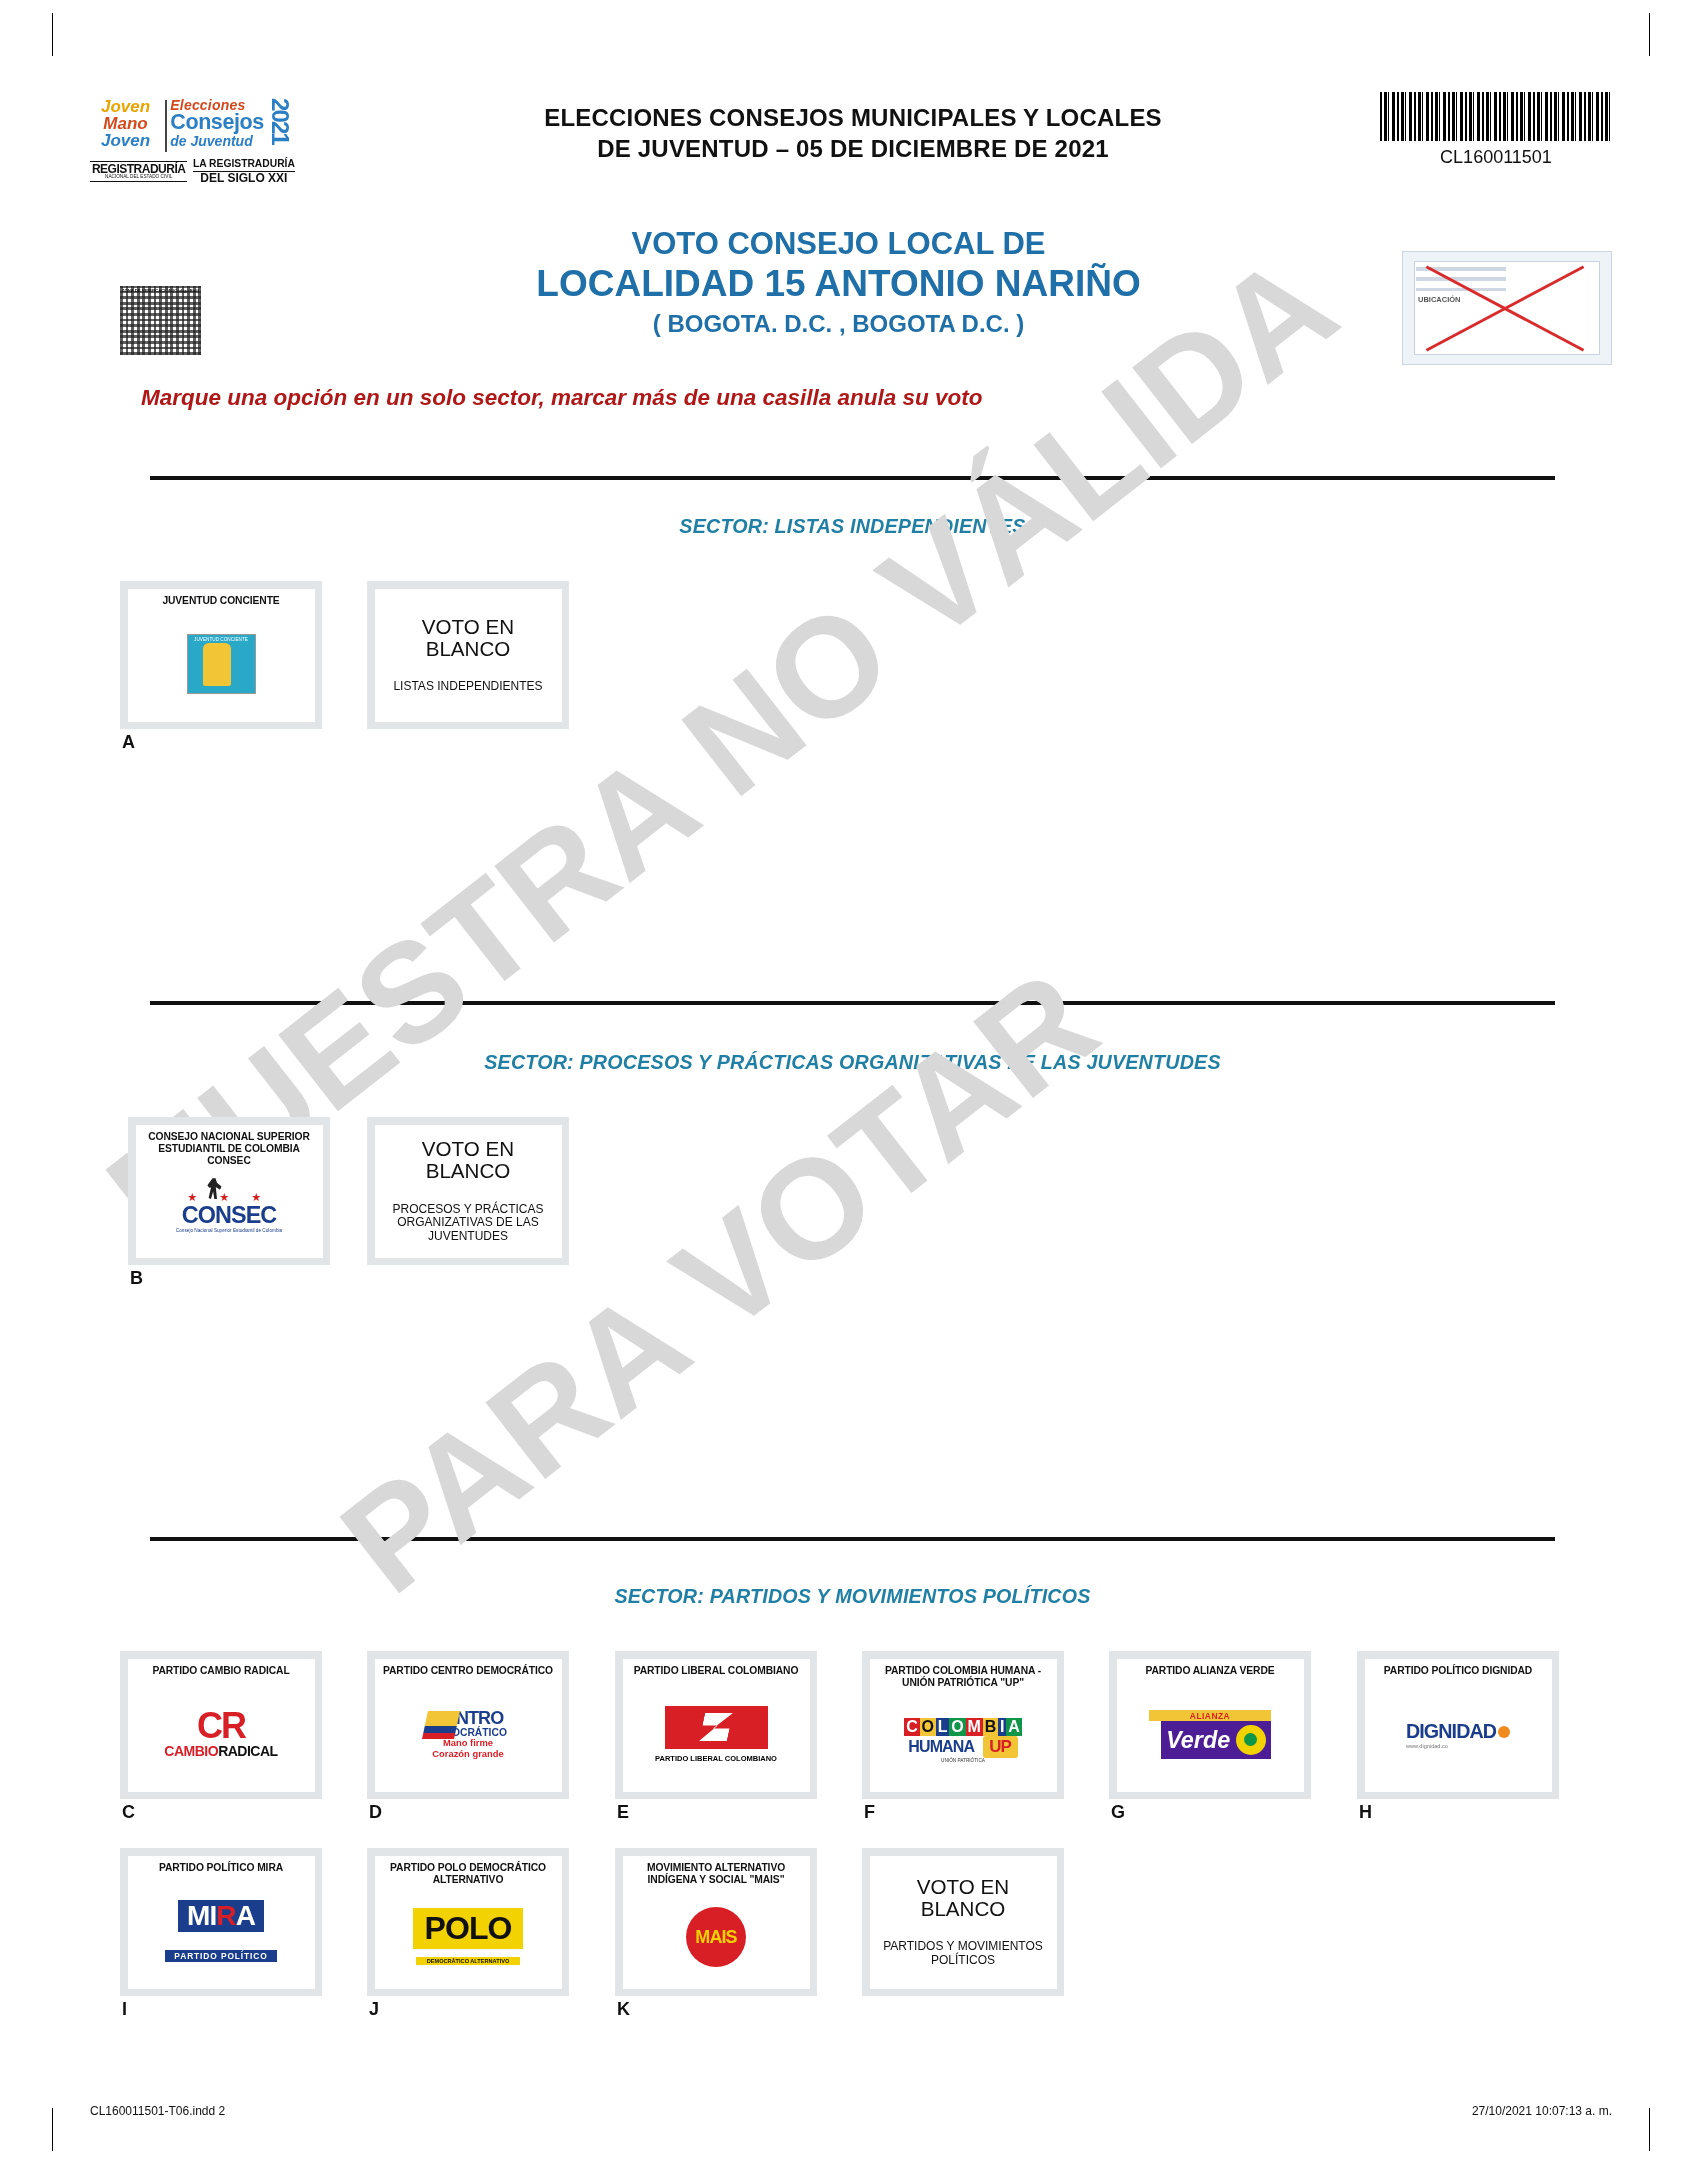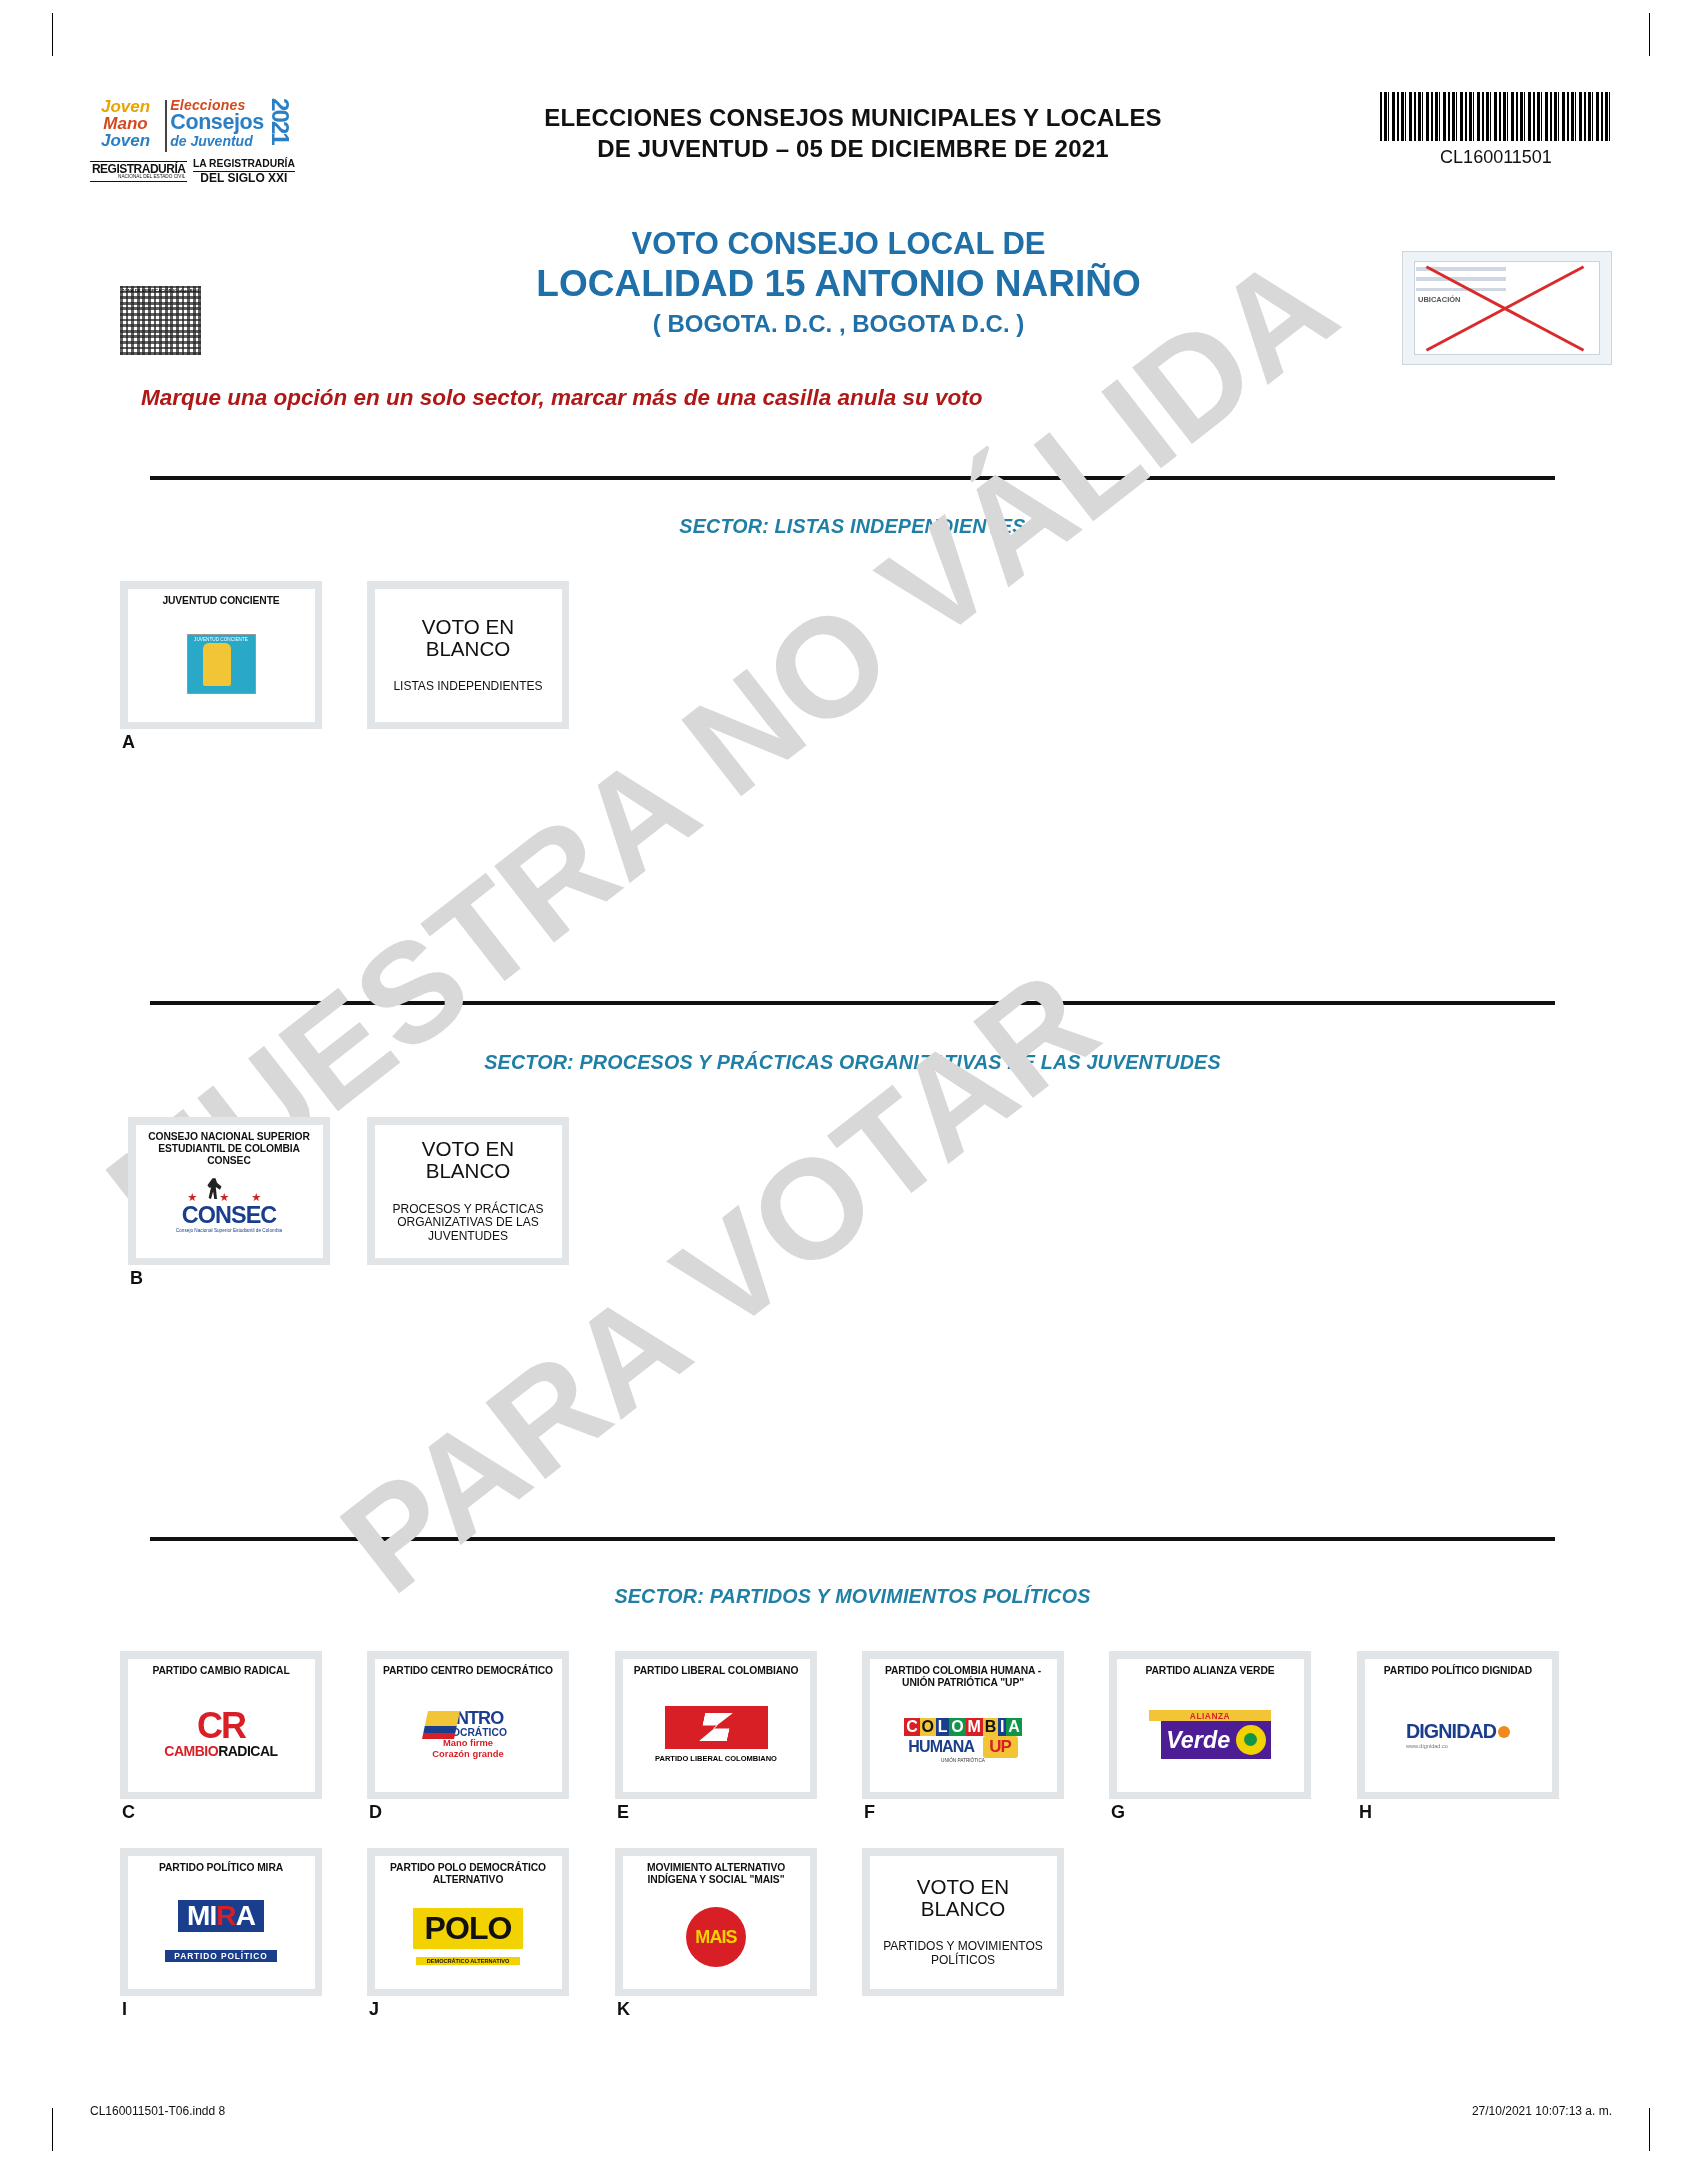--- a/index.html
+++ b/index.html
@@ -123,21 +123,21 @@
   }
   .reg-mark {
     font-size: 12px;
     font-weight: bold;
     color: #111;
     letter-spacing: -0.5px;
     border-top: 1.9px solid #111;
     border-bottom: 1.9px solid #111;
     padding: 0.9px 1.9px;
     line-height: 1.05;
-    text-align: right;
+    text-align: center;
   }
   .reg-mark small { display:block; font-size: 4.7px; font-weight: normal; letter-spacing: 0;}
   .reg-siglo {
     font-size: 12px; font-weight: bold; color: #111; line-height: 1.0;
     text-align: center;
   }
   .reg-siglo .s1 { font-size: 10.3px; }
   .reg-siglo .s2 { font-size: 12px; }
   .reg-siglo .rule { border-bottom: 0.9px solid #111; margin-top:0.9px;}
 
@@ -766,17 +766,17 @@
     <div class="card-letter">K</div>
   </div>
 
   <div class="card blank-card" style="left:862px;top:1848px;">
     <div class="card-inner">
       <div class="blank-big">VOTO EN BLANCO</div>
       <div class="blank-sub">PARTIDOS Y MOVIMIENTOS POLÍTICOS</div>
     </div>
   </div>
 
-  <div class="footer-left">CL160011501-T06.indd   8</div>
+  <div class="footer-left">CL160011501-T06.indd   2</div>
   <div class="footer-right">27/10/2021   10:07:13 a. m.</div>
 
 </div>
 
 
 </body></html>

